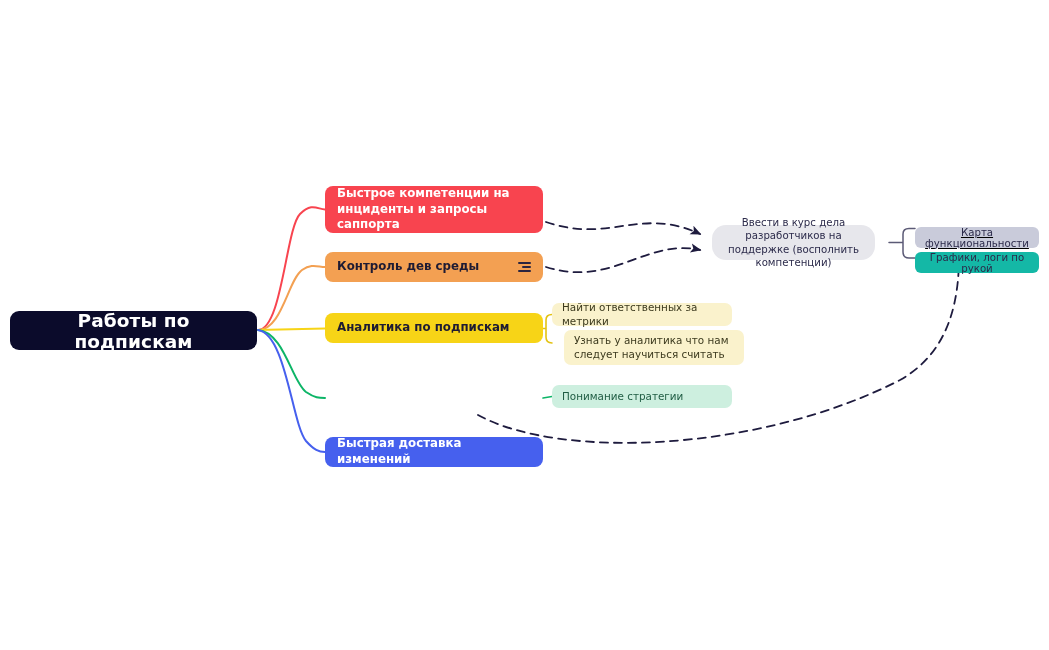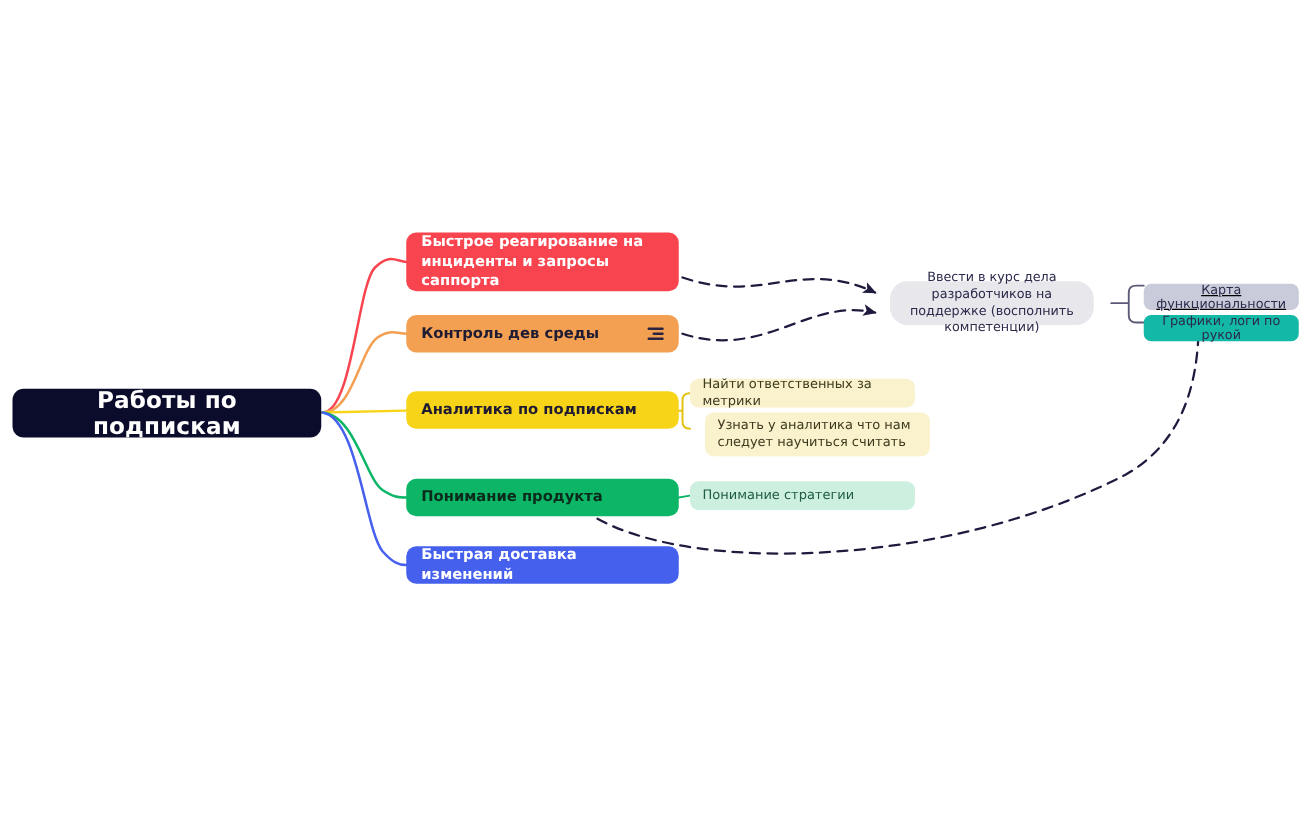--- a/index.html
+++ b/index.html
@@ -251,39 +251,36 @@
     <path d="M546,267 C612,288 646,238 700,250" fill="none" stroke="#1E1B3E" stroke-width="1.8" stroke-dasharray="8 6" stroke-linecap="round" marker-end="url(#arrowDark)"></path>
 
     <path d="M478,415 C560,460 760,452 900,380 C950,352 958,300 959,262" fill="none" stroke="#1E1B3E" stroke-width="1.8" stroke-dasharray="8 6" stroke-linecap="round" marker-end="url(#arrowDark)"></path>
   </svg>
 
   <div class="node root">
     <span class="label">Работы по подпискам</span>
   </div>
 
   <div class="node branch n-red">
-    <span class="label">Быстрое реагирование на инциденты и запросы саппорта</span>
+    <span class="label">Быстрое компетенции на инциденты и запросы саппорта</span>
   </div>
 
   <div class="node branch n-orange">
     <span class="label">Контроль дев среды</span>
     <span class="note-icon">
       <i></i>
         <i></i>
         <i></i>
     </span>
   </div>
 
   <div class="node branch n-yellow">
     <span class="label">Аналитика по подпискам</span>
   </div>
 
-  <div class="node branch n-green">
-    <span class="label">Понимание продукта</span>
-  </div>
 
   <div class="node branch n-blue">
     <span class="label">Быстрая доставка изменений</span>
   </div>
 
   <div class="node sub s-y1">
     <span class="label">Найти ответственных за метрики</span>
   </div>
 
   <div class="node sub s-y2">

